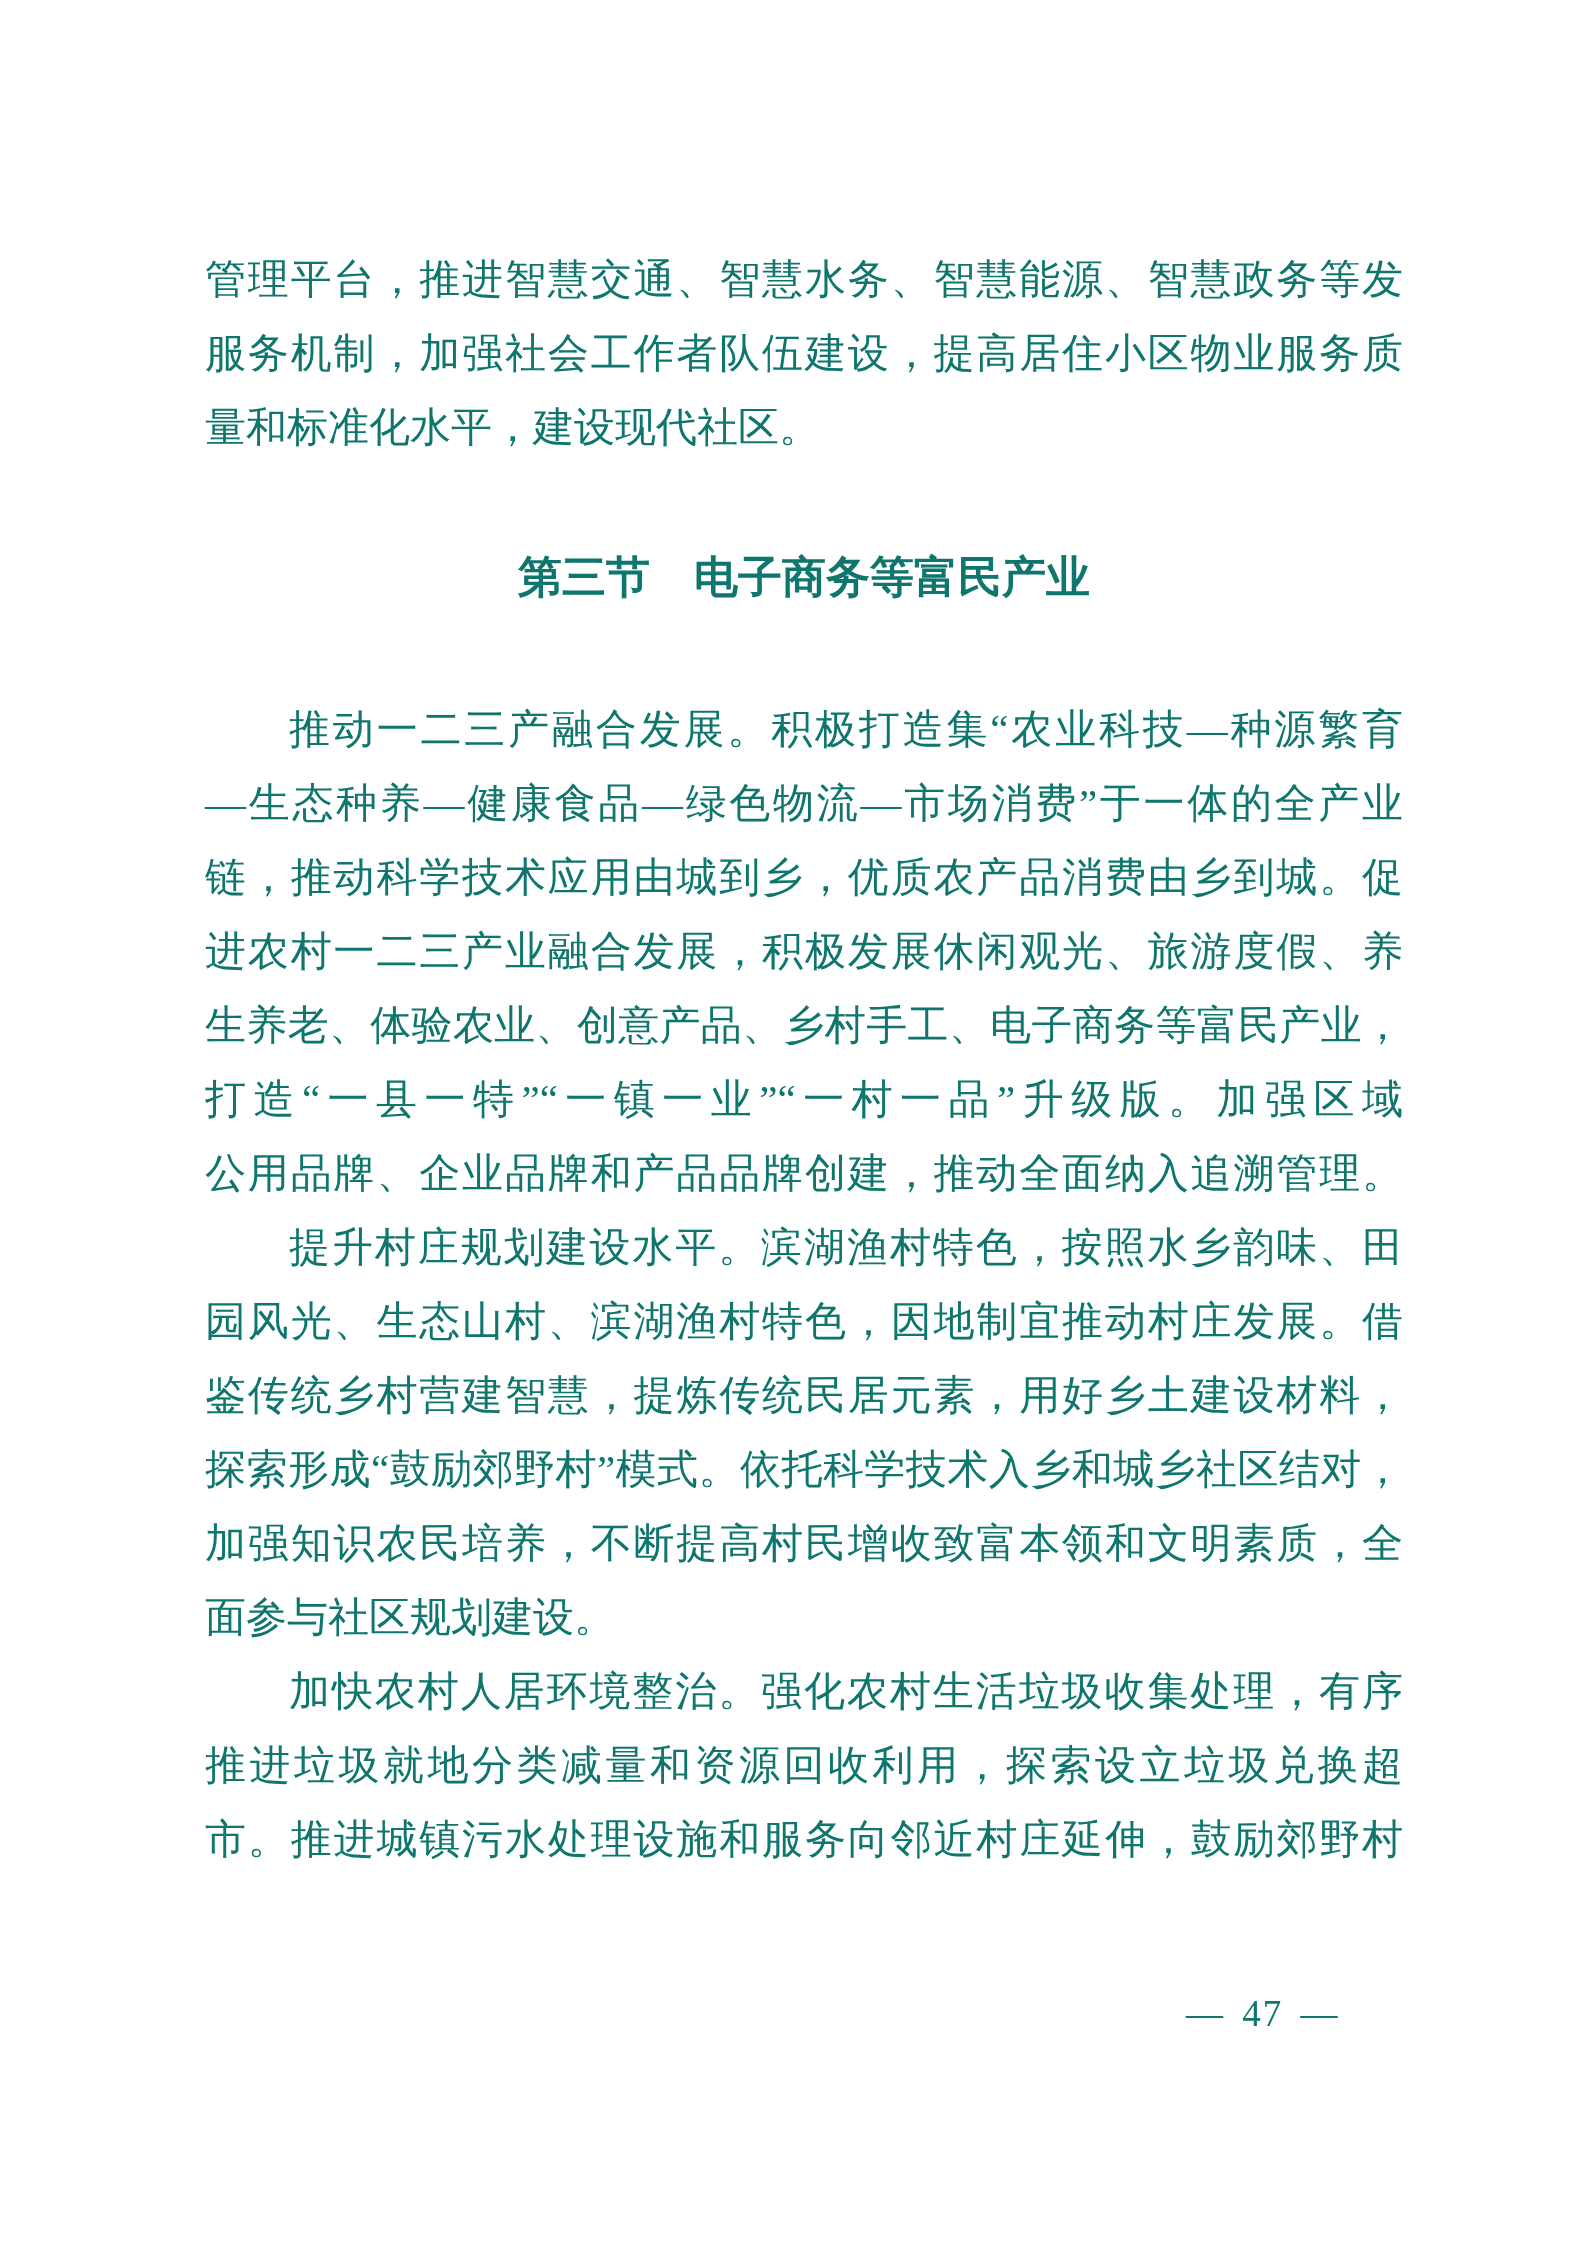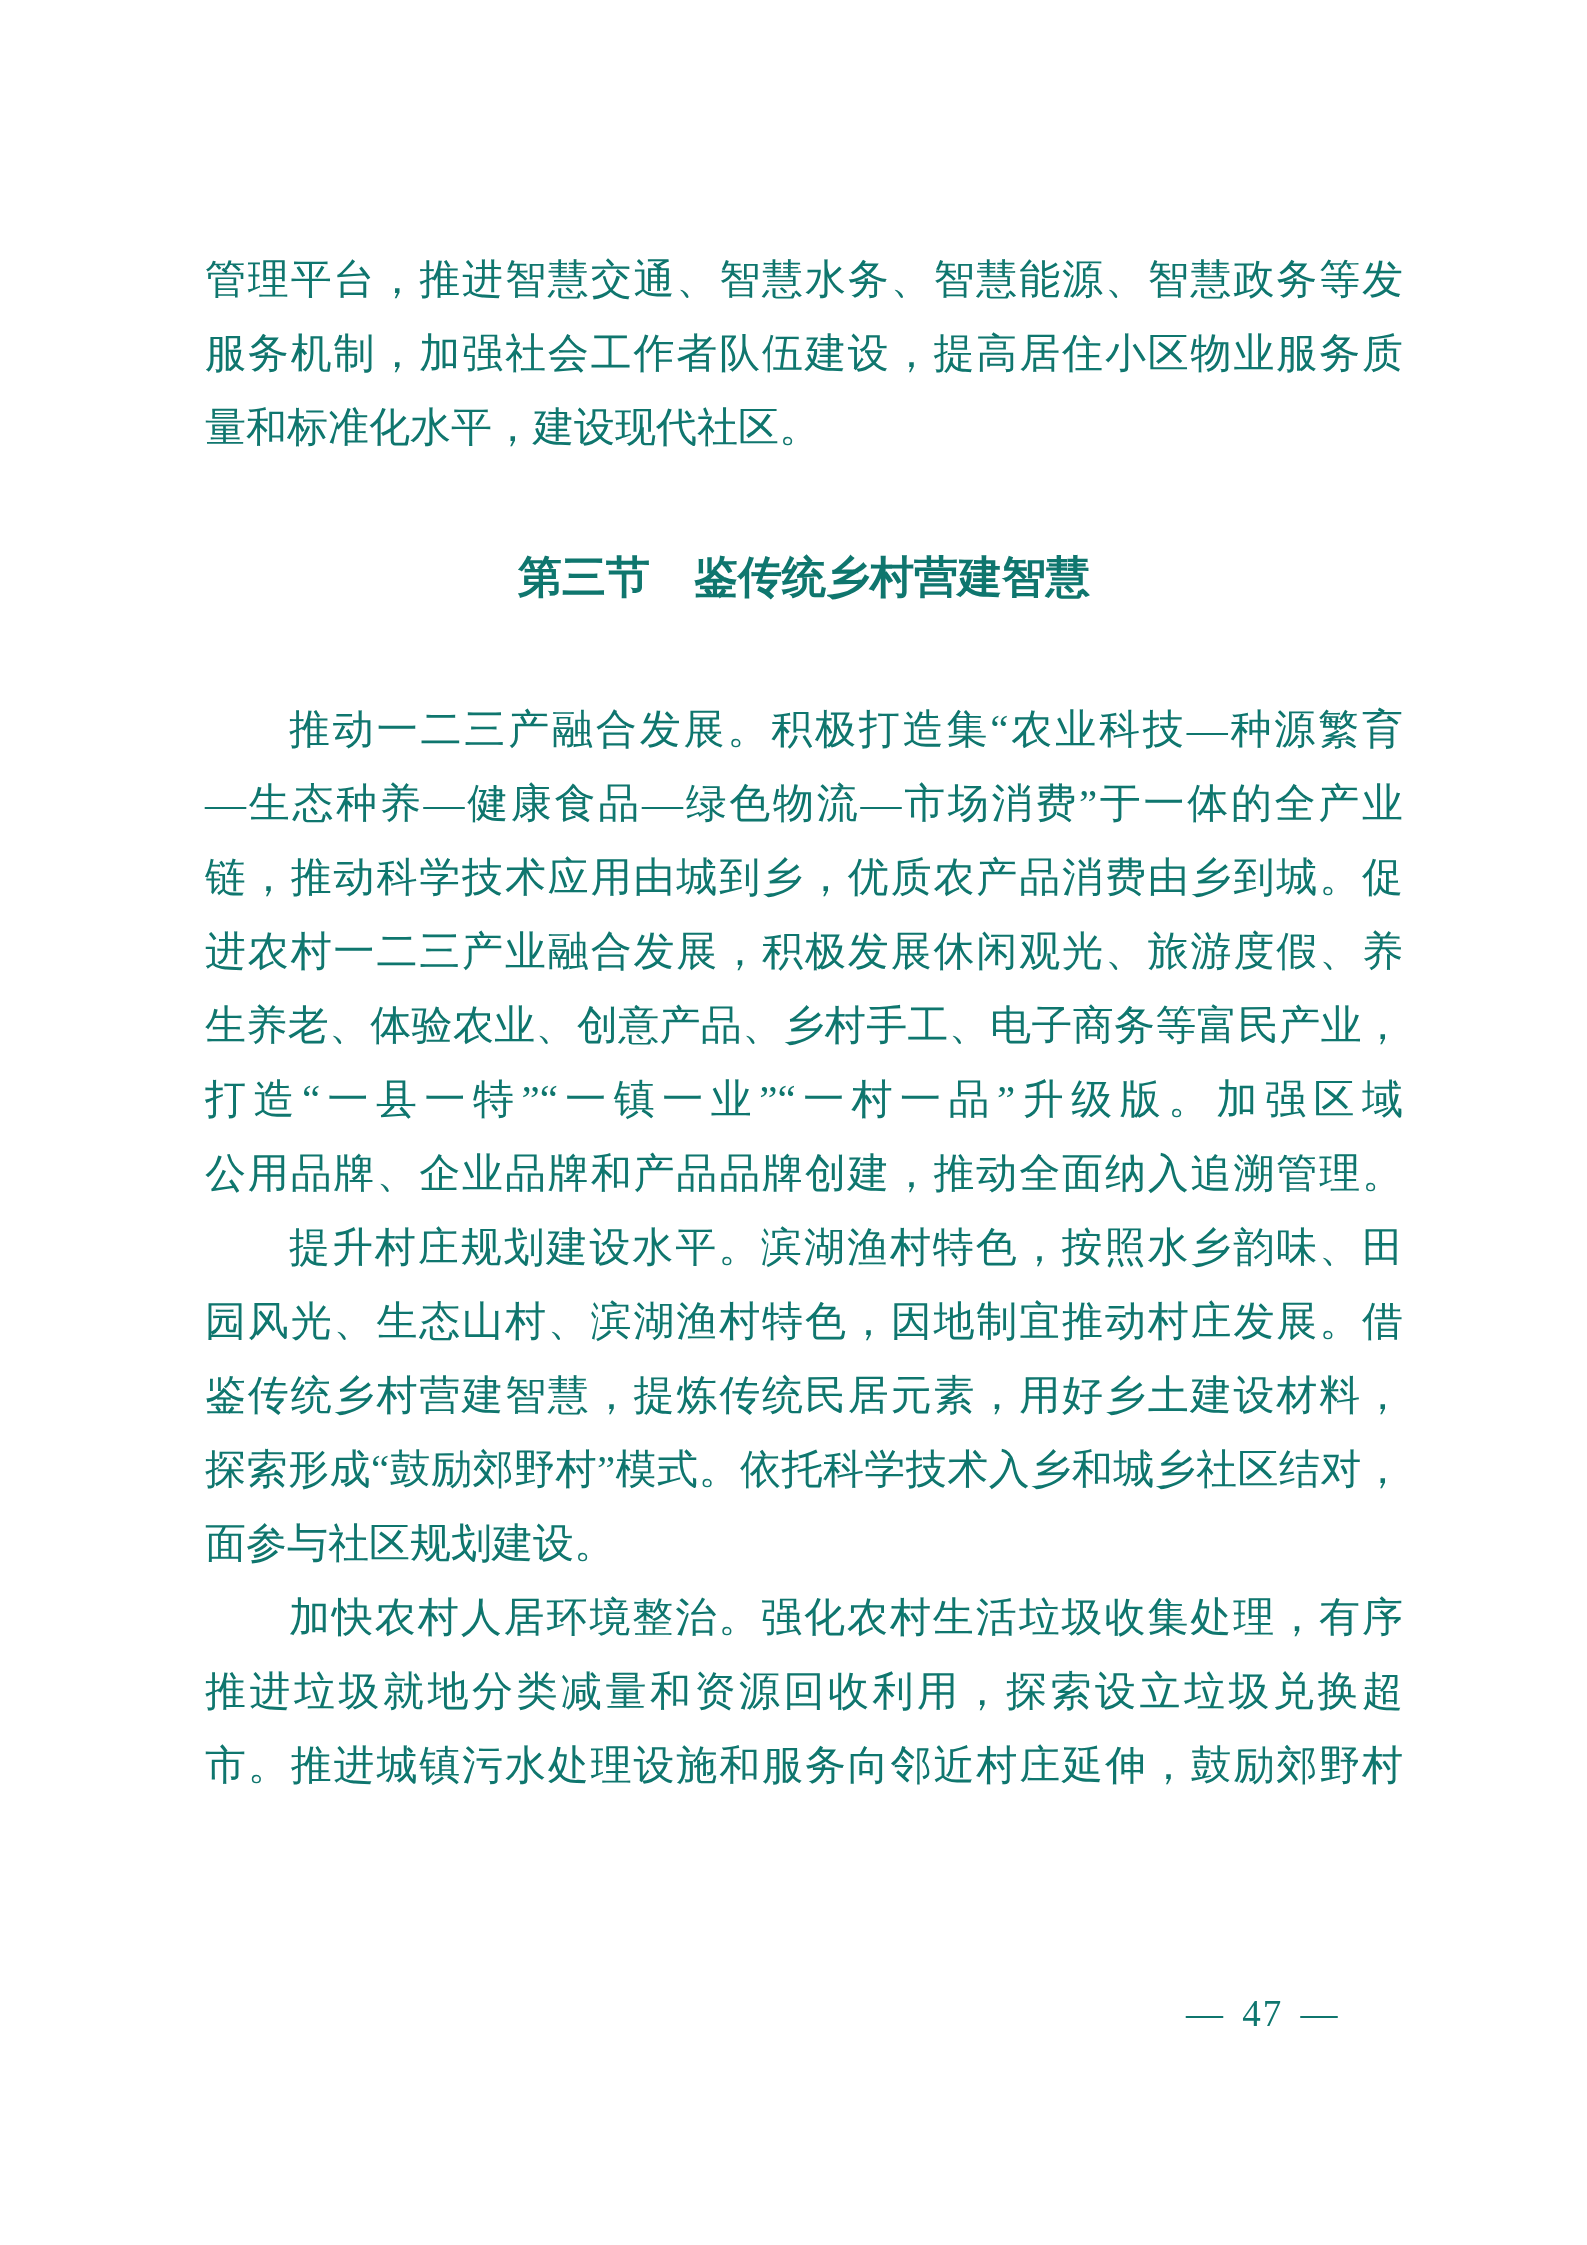--- a/index.html
+++ b/index.html
@@ -68,34 +68,35 @@
 </head>
 <body>
 
 <div class="page">
   <div class="content">
 
     <div class="tline j">管理平台，推进智慧交通、智慧水务、智慧能源、智慧政务等发</div>
     <div class="tline j">服务机制，加强社会工作者队伍建设，提高居住小区物业服务质</div>
     <div class="tline l">量和标准化水平，建设现代社区。</div>
 
-    <div class="heading">第三节　鉴传统乡村营建智慧</div>
+    <div class="heading">第三节　电子商务等富民产业</div>
 
     <div class="tline j ind">推动一二三产融合发展。积极打造集“农业科技—种源繁育</div>
     <div class="tline j">—生态种养—健康食品—绿色物流—市场消费”于一体的全产业</div>
     <div class="tline j">链，推动科学技术应用由城到乡，优质农产品消费由乡到城。促</div>
     <div class="tline j">进农村一二三产业融合发展，积极发展休闲观光、旅游度假、养</div>
     <div class="tline j">生养老、体验农业、创意产品、乡村手工、电子商务等富民产业，</div>
     <div class="tline j">打造“一县一特”“一镇一业”“一村一品”升级版。加强区域</div>
     <div class="tline j">公用品牌、企业品牌和产品品牌创建，推动全面纳入追溯管理。</div>
 
     <div class="tline j ind">提升村庄规划建设水平。滨湖渔村特色，按照水乡韵味、田</div>
     <div class="tline j">园风光、生态山村、滨湖渔村特色，因地制宜推动村庄发展。借</div>
     <div class="tline j">鉴传统乡村营建智慧，提炼传统民居元素，用好乡土建设材料，</div>
     <div class="tline j">探索形成“鼓励郊野村”模式。依托科学技术入乡和城乡社区结对，</div>
+    <div class="tline j">加强知识农民培养，不断提高村民增收致富本领和文明素质，全</div>
     <div class="tline l">面参与社区规划建设。</div>
 
     <div class="tline j ind">加快农村人居环境整治。强化农村生活垃圾收集处理，有序</div>
     <div class="tline j">推进垃圾就地分类减量和资源回收利用，探索设立垃圾兑换超</div>
     <div class="tline j">市。推进城镇污水处理设施和服务向邻近村庄延伸，鼓励郊野村</div>
 
   </div>
 
   <div class="pagenum">— 47 —</div>
 </div>

